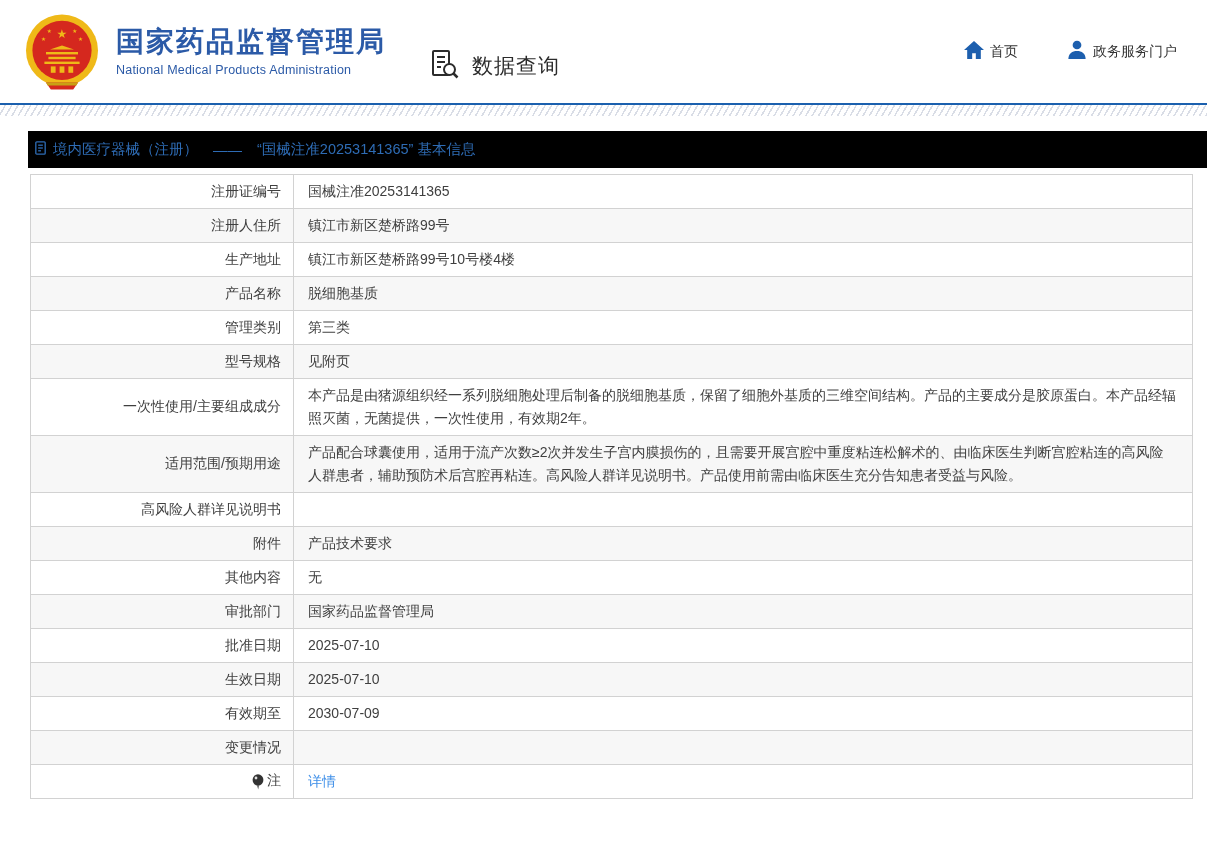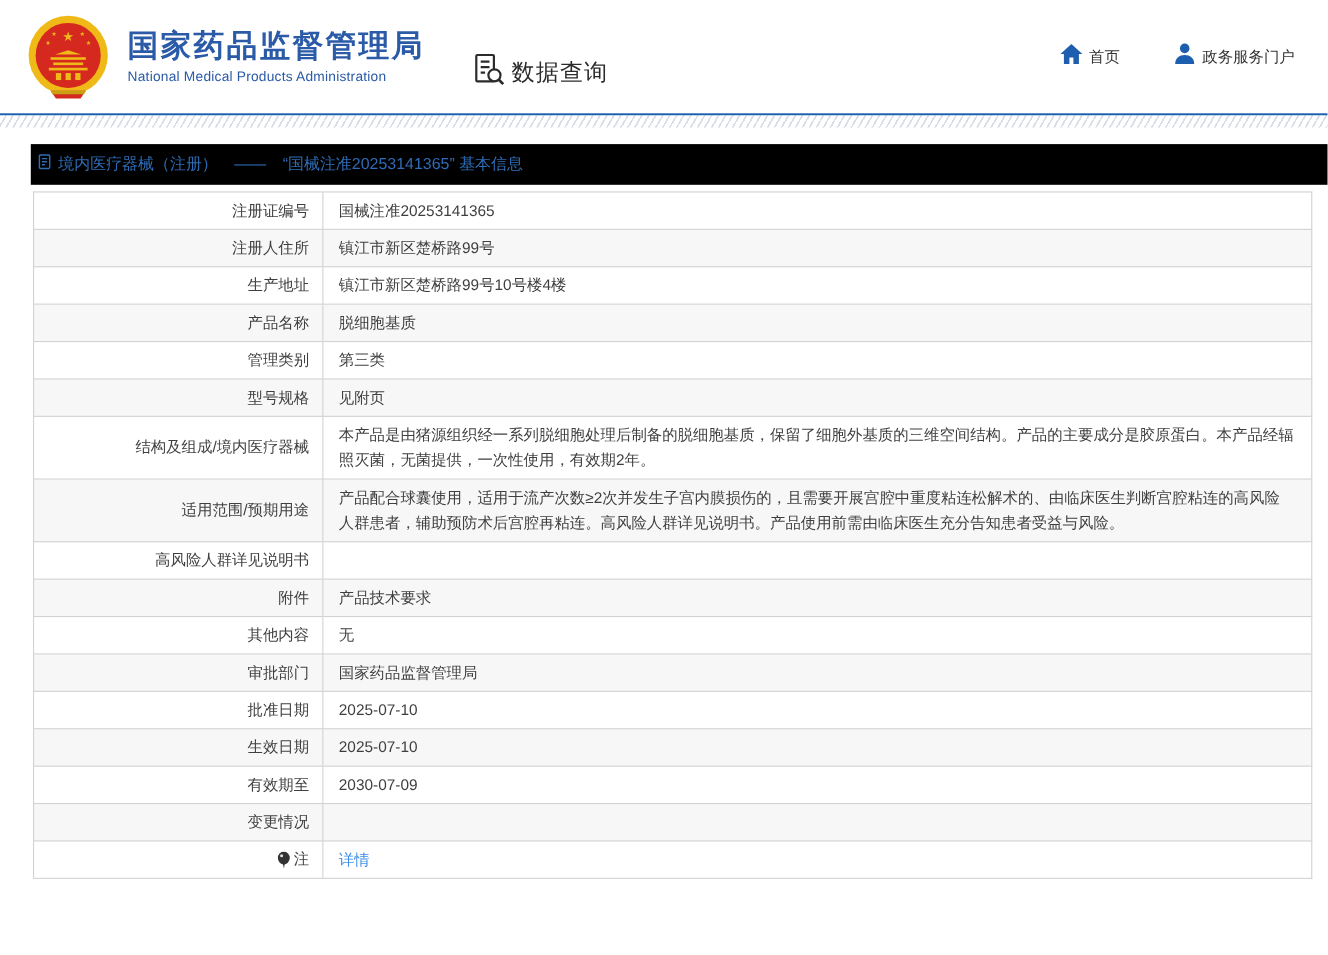--- a/index.html
+++ b/index.html
@@ -31,21 +31,21 @@
   .brand-subtitle {
     font-size: 12.5px;
     color: #2b5aa7;
     margin-top: 4px;
     letter-spacing: 0.2px;
   }
   .section-link {
     display: flex;
     align-items: center;
     margin-left: 42px;
-    gap: 5px;
+    gap: 12px;
     cursor: pointer;
     margin-top: 28px;
   }
   .section-link .txt {
     font-size: 21px;
     color: #2b2b2b;
     letter-spacing: 1px;
   }
   .header-nav {
     margin-left: auto;
@@ -237,21 +237,21 @@
           <td class="value-cell"><span>第三类</span></td>
         </tr>
         <tr>
           <td class="label-cell"><span class="label-inner">
               <span>型号规格</span>
             </span></td>
           <td class="value-cell"><span>见附页</span></td>
         </tr>
         <tr>
           <td class="label-cell"><span class="label-inner">
-              <span>结构及组成/境内医疗器械</span>
+              <span>一次性使用/主要组成成分</span>
             </span></td>
           <td class="value-cell"><span>本产品是由猪源组织经一系列脱细胞处理后制备的脱细胞基质，保留了细胞外基质的三维空间结构。产品的主要成分是胶原蛋白。本产品经辐照灭菌，无菌提供，一次性使用，有效期2年。</span></td>
         </tr>
         <tr>
           <td class="label-cell"><span class="label-inner">
               <span>适用范围/预期用途</span>
             </span></td>
           <td class="value-cell"><span>产品配合球囊使用，适用于流产次数≥2次并发生子宫内膜损伤的，且需要开展宫腔中重度粘连松解术的、由临床医生判断宫腔粘连的高风险人群患者，辅助预防术后宫腔再粘连。高风险人群详见说明书。产品使用前需由临床医生充分告知患者受益与风险。</span></td>
         </tr>
         <tr>

